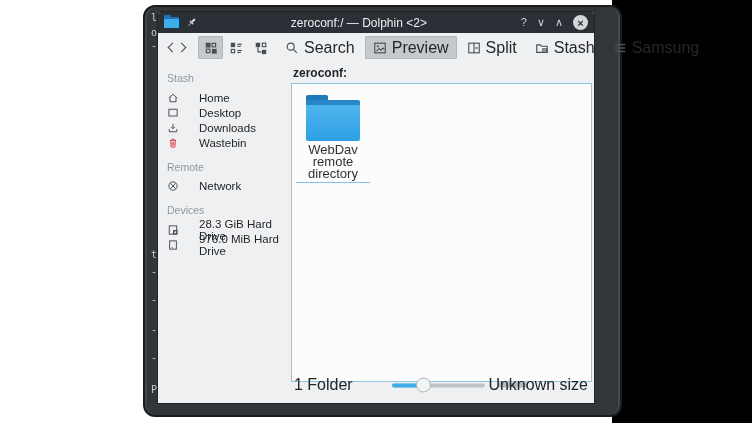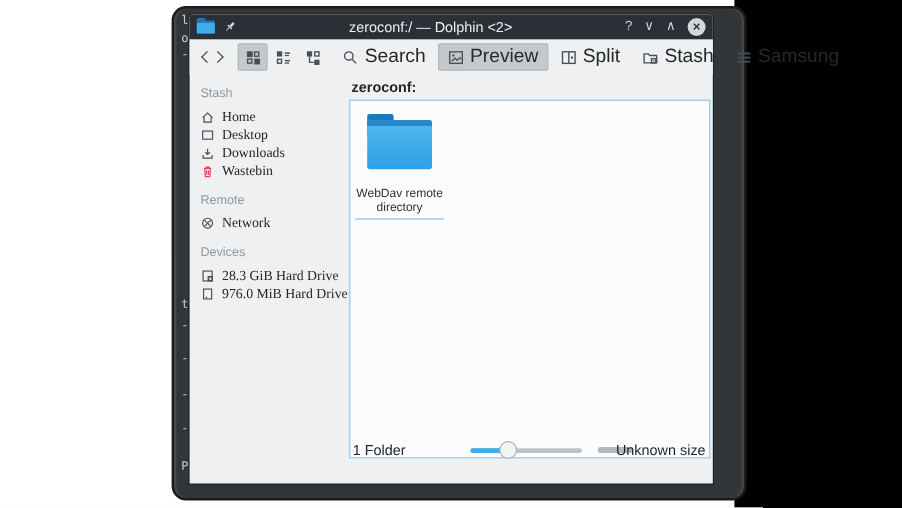--- a/index.html
+++ b/index.html
@@ -50,39 +50,39 @@
               border-radius:2px; font-size:16px; color:#24282b; white-space:nowrap; }
   .tool-btn.pressed { background:#c5c9cb; box-shadow:inset 0 0 0 1px #b2b6b9;justify-content:center; }
   .tool-btn svg, .vm-btn svg, .nav-btn svg { flex:none; }
   .tb-spacer { width:8px; }
 
   
   .win-body { position:relative; flex:1; display:flex; }
   .sidebar { width:132px; padding:8px 0 0 9px; font-size:11.5px; color:#232629; }
   .sb-header { color:#90979c; font-size:10.5px; margin:10px 0 6px 0; }
   .sb-header:first-child { margin-top:2px; }
-  .sb-item { display:flex; align-items:center; gap:6px; height:15.2px; color:#232629;font-family:Liberation Serif, serif; }
+  .sb-item { display:flex; align-items:center; gap:20px; height:15.2px; color:#232629; }
   .sb-item svg { flex:none; }
 
   .main { position:relative; flex:1; }
   .breadcrumb { position:absolute; left:3px; top:4px; font-size:12px; font-weight:bold; color:#232629; }
   .view { position:absolute; left:1px; top:21px; right:2px; bottom:21px;
           background:#fcfcfc; border:1px solid #8fc7e6; }
   .file-item { position:absolute; left:2px; top:11px; width:78px; text-align:center; }
   .folder-icon { position:relative; width:54px; height:46px; margin:0 auto; }
   .folder-icon .tab   { position:absolute; left:0; top:0; width:22px; height:10px; background:#1d79b8; border-radius:2px 2px 0 0; }
   .folder-icon .backp { position:absolute; left:0; top:5px; right:0; height:14px; background:#2787c8; border-radius:2px; }
   .folder-icon .front { position:absolute; left:0; top:10px; right:0; bottom:0;
                         background:linear-gradient(#4fb4ed,#2da0e5); border-radius:0 0 2px 2px; }
-  .file-label { margin-top:15px; font-size:10px; line-height:12px; color:#2d3136; }
+  .file-label { margin-top:3px; font-size:13px; line-height:12px; color:#2d3136; }
   .file-underline { margin:2px auto 0 auto; width:74px; height:0; border-bottom:1.5px solid #7cc4e8; }
 
   
-  .statusbar { position:absolute; left:0; right:0; bottom:18px; height:21px;
-               display:flex; align-items:center; font-size:12px; color:#232629; }
+  .statusbar { position:absolute; left:0; right:0; bottom:8px; height:21px;
+               display:flex; align-items:center; font-size:16px; color:#232629; }
   .sb-left { position:absolute; left:4px; }
   .zoom-slider { position:absolute; left:102px; top:50%; transform:translateY(-50%);
                  width:93px; height:15px; }
   .zs-track { position:absolute; left:0; right:0; top:6px; height:4px; background:#bfc3c6; border-radius:2px; }
   .zs-fill  { position:absolute; left:0; top:6px; width:30px; height:4px; background:#3daee9; border-radius:2px; }
   .zs-handle{ position:absolute; left:24px; top:0; width:15px; height:15px; border-radius:50%;
               background:#f4f5f5; border:1px solid #aeb2b5; }
   .capacity-bar { position:absolute; left:208px; top:50%; transform:translateY(-50%);
                   width:30px; height:5px; background:#b5b9bc; border-radius:2.5px; }
   .sb-right { position:absolute; right:6px; }

